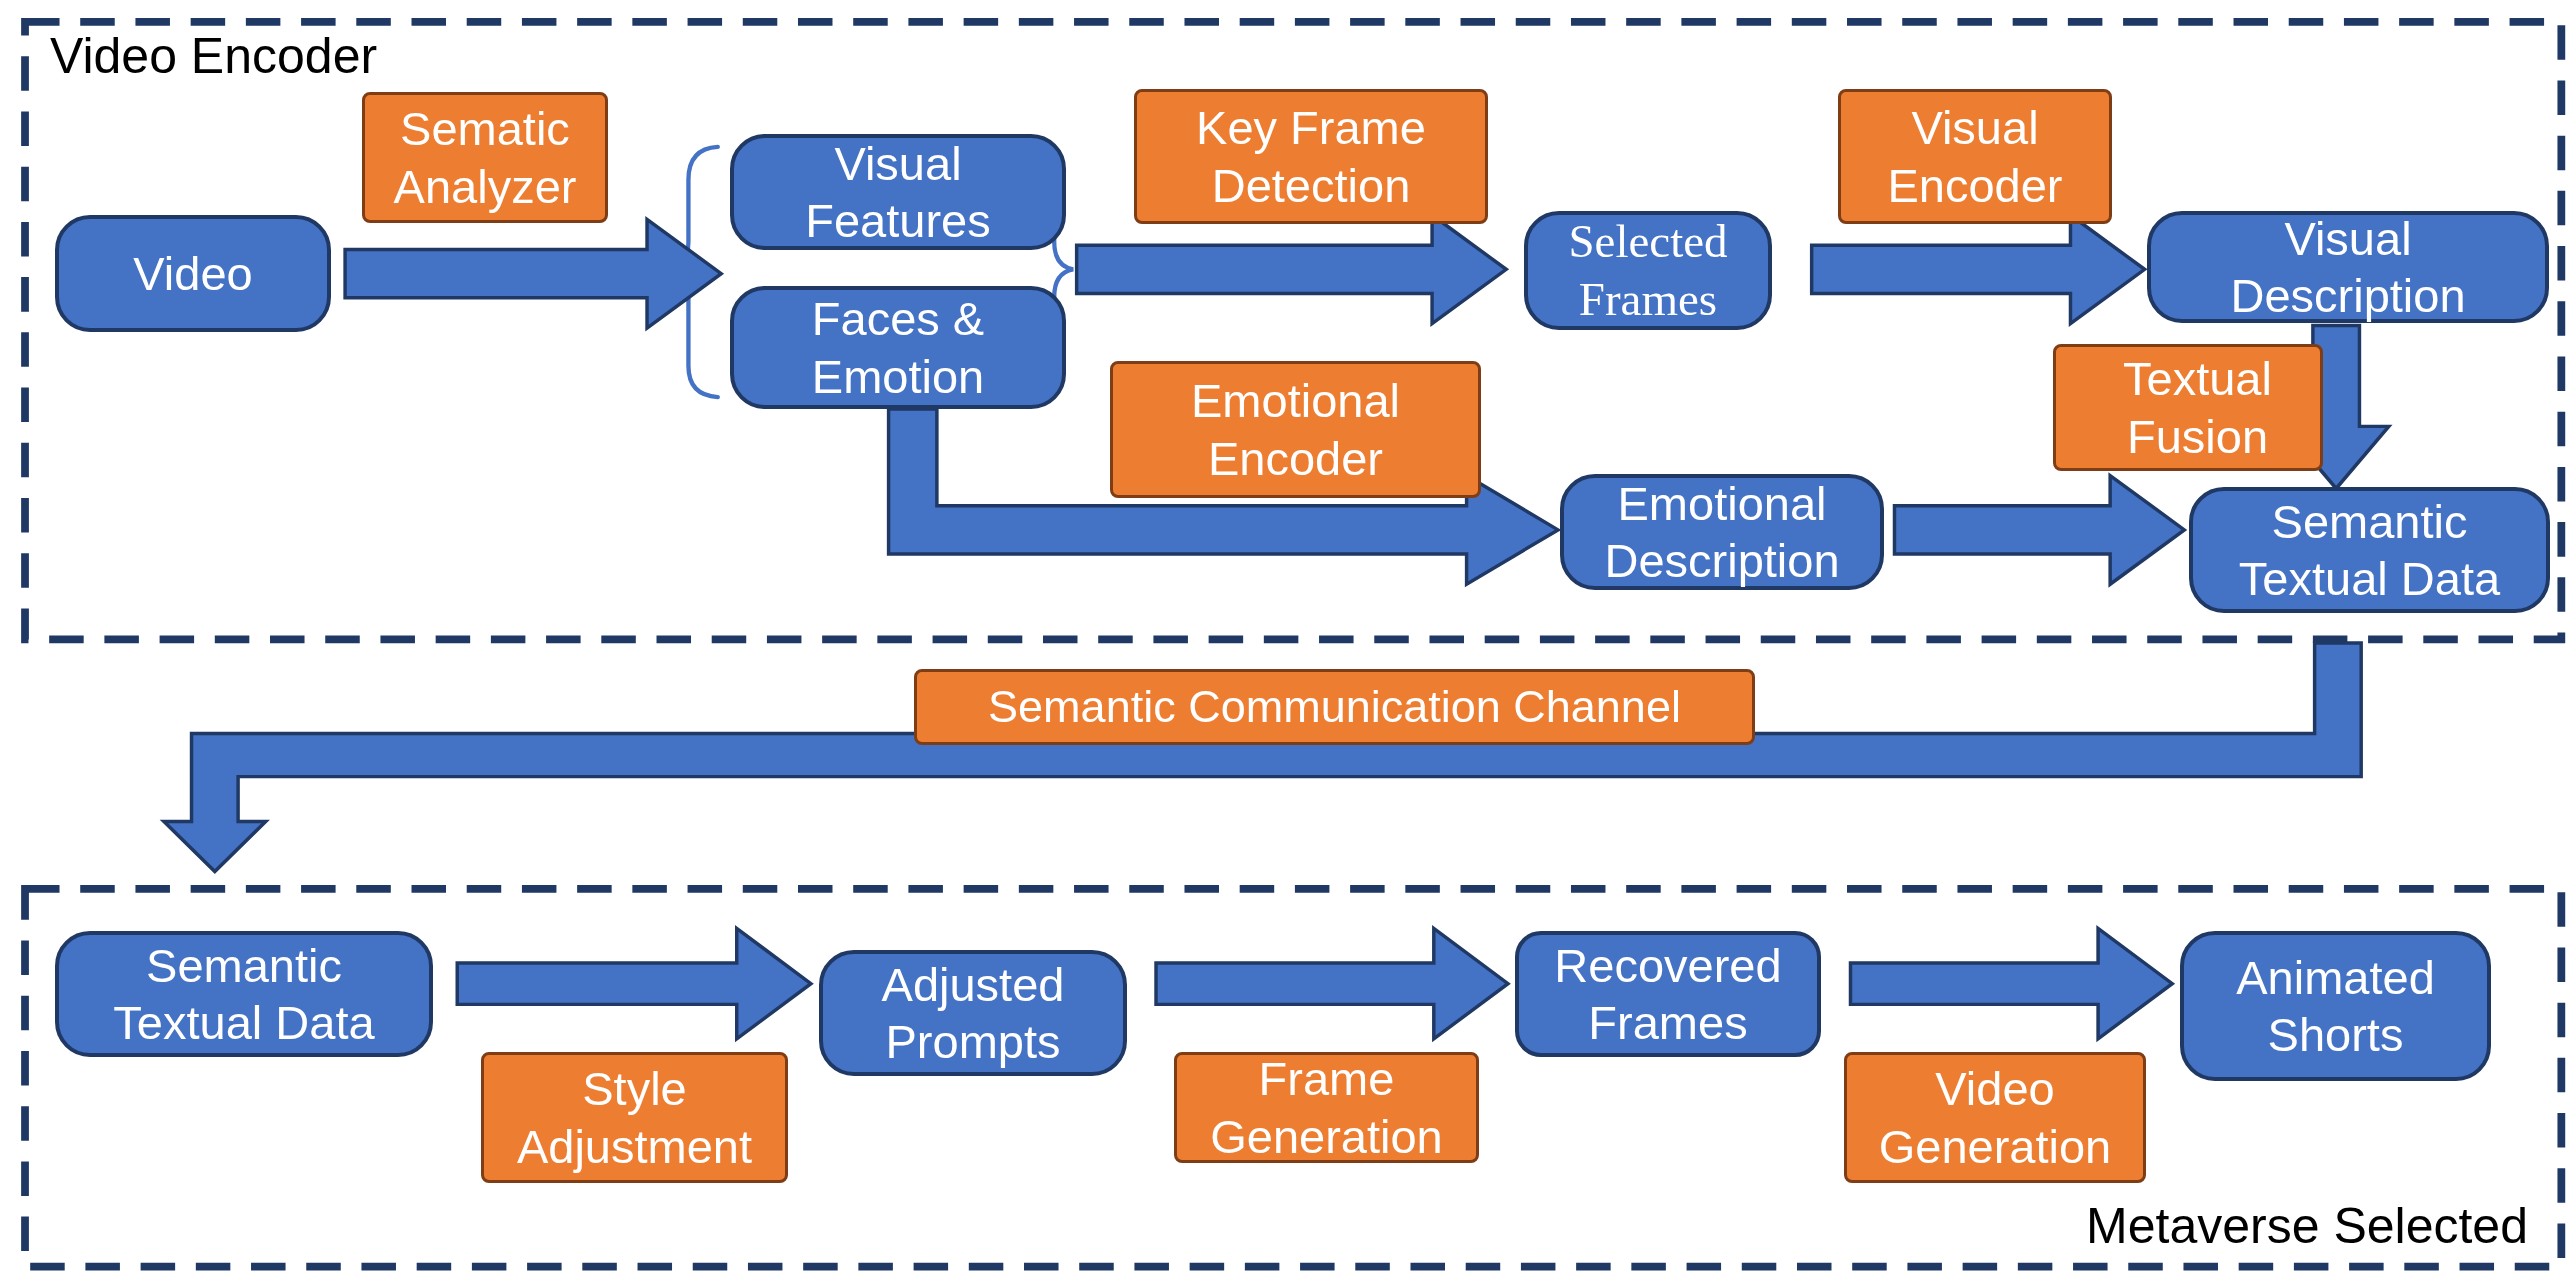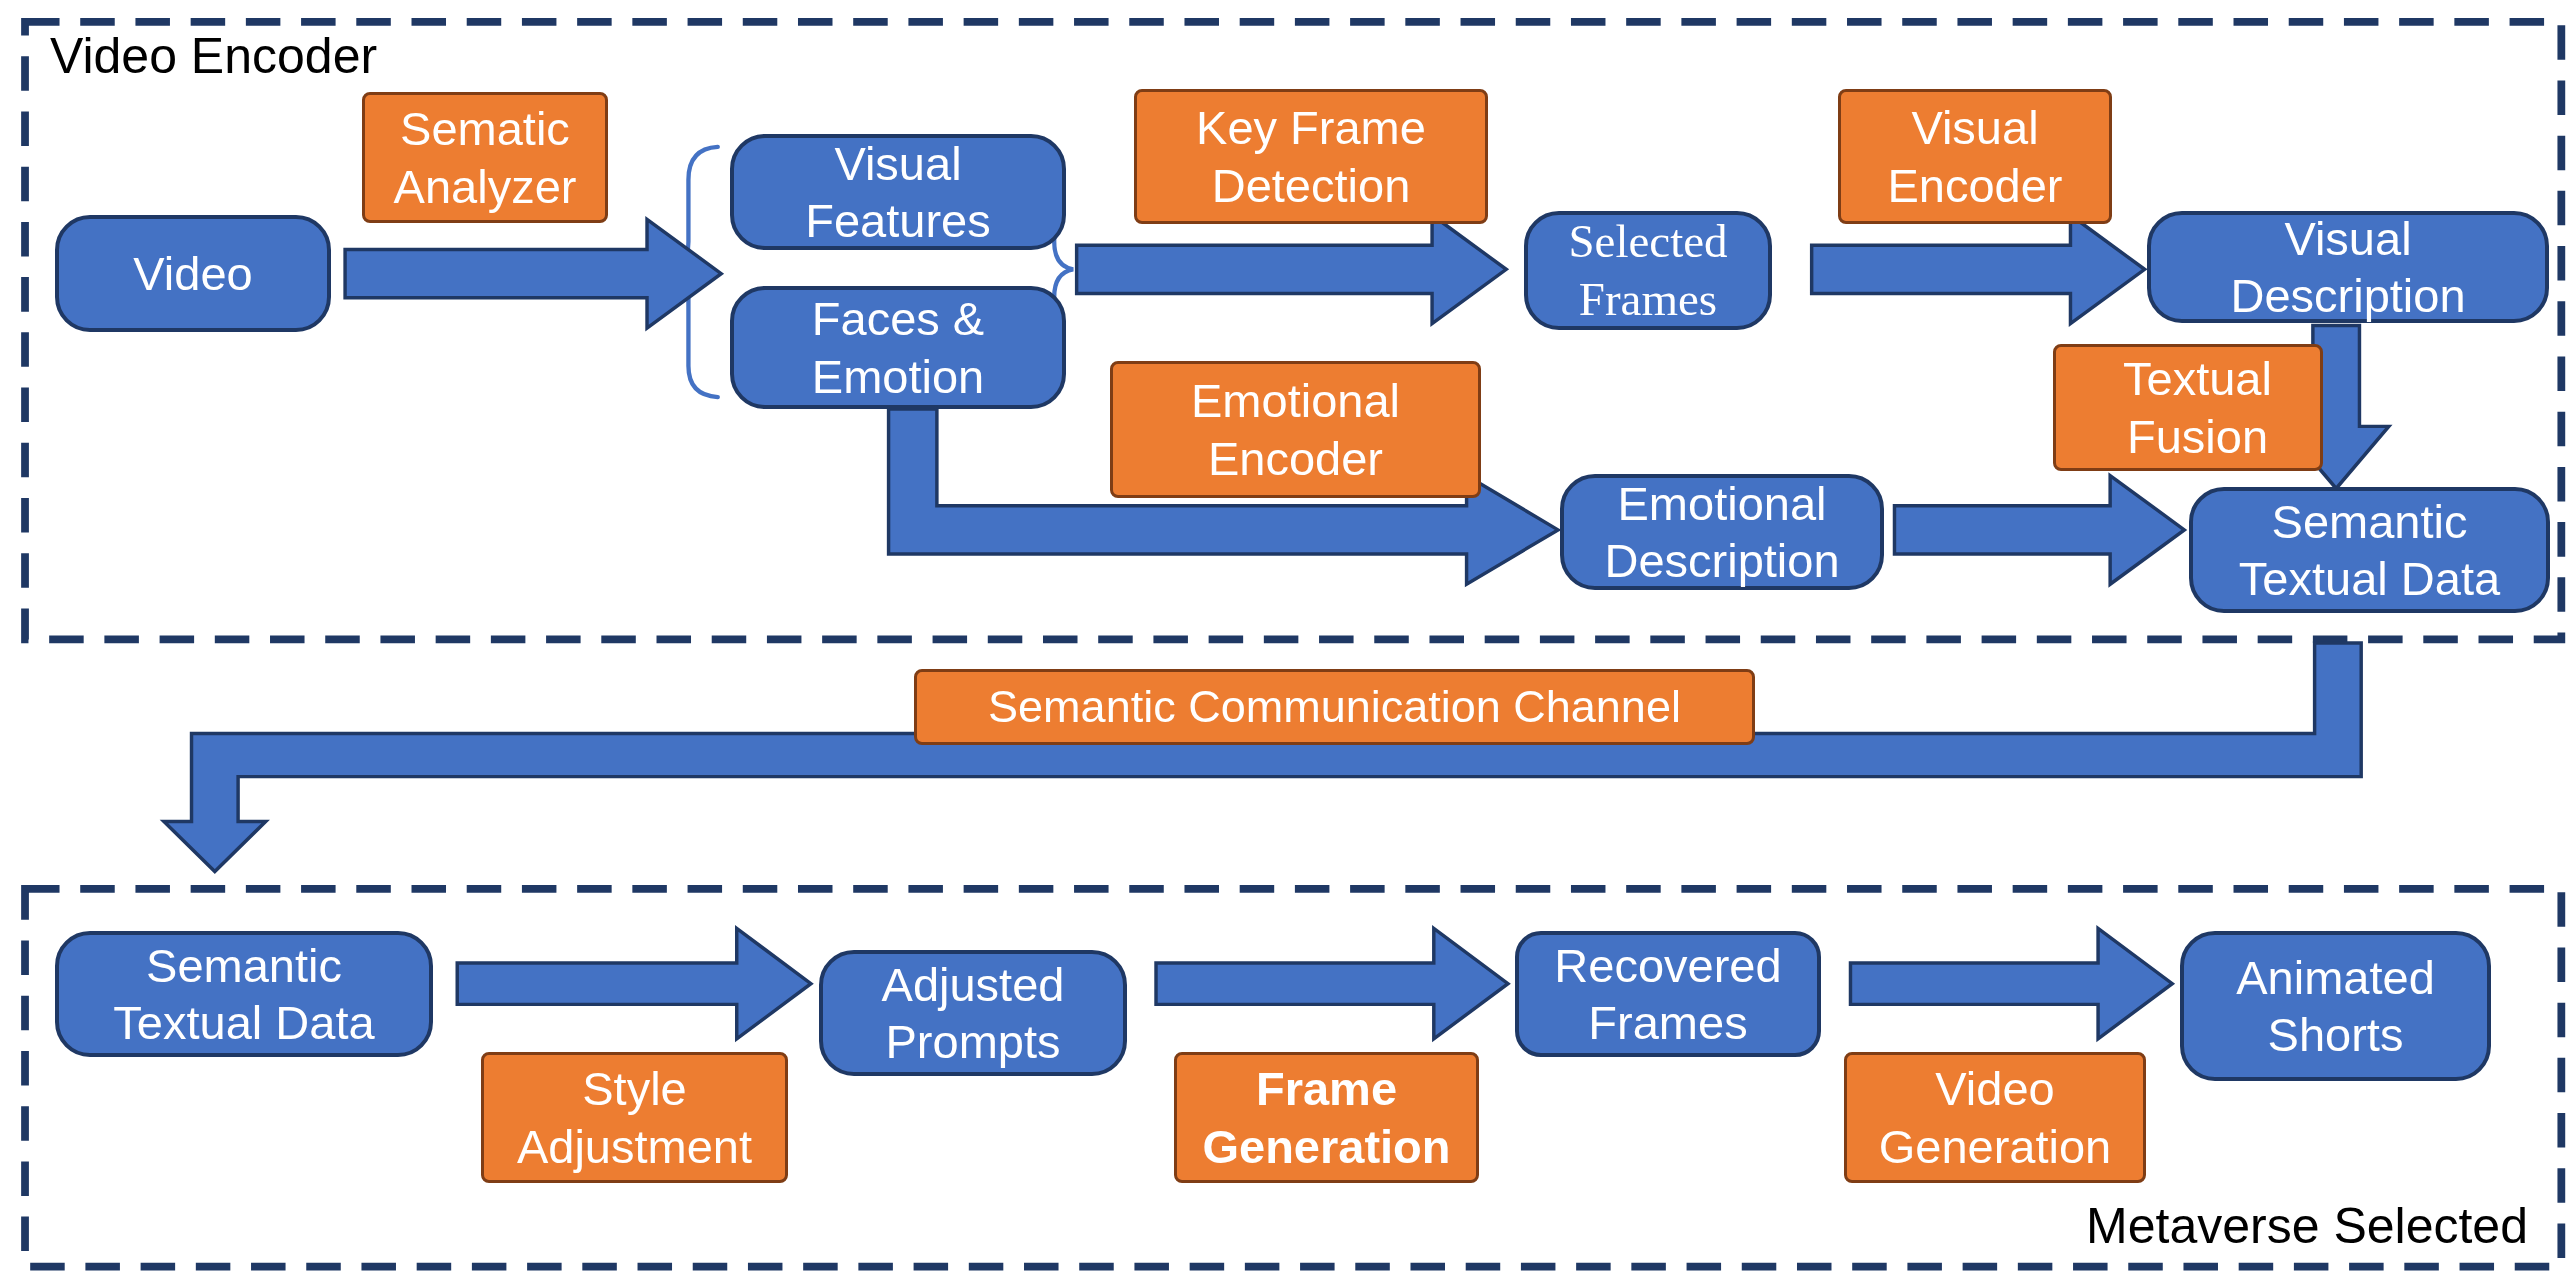--- a/index.html
+++ b/index.html
@@ -95,21 +95,21 @@
 Textual Data</div>
 
   <div class="node orange" style="left:914px; top:669px; width:841px; height:76px; font-size:45px;">Semantic Communication Channel</div>
 
   <div class="node blue" style="left:55px; top:931px; width:378px; height:126px;">Semantic
 Textual Data</div>
   <div class="node orange" style="left:481px; top:1052px; width:307px; height:131px;">Style
 Adjustment</div>
   <div class="node blue" style="left:819px; top:950px; width:308px; height:126px;">Adjusted
 Prompts</div>
-  <div class="node orange" style="left:1174px; top:1052px; width:305px; height:131px;font-weight:bold;">Frame
+  <div class="node orange" style="left:1174px; top:1052px; width:305px; height:111px;">Frame
 Generation</div>
   <div class="node blue" style="left:1515px; top:931px; width:306px; height:126px;border-radius:26px;">Recovered
 Frames</div>
   <div class="node orange" style="left:1844px; top:1052px; width:302px; height:131px;">Video
 Generation</div>
   <div class="node blue" style="left:2180px; top:931px; width:311px; height:150px;">Animated
 Shorts</div>
 
 </div>
 

